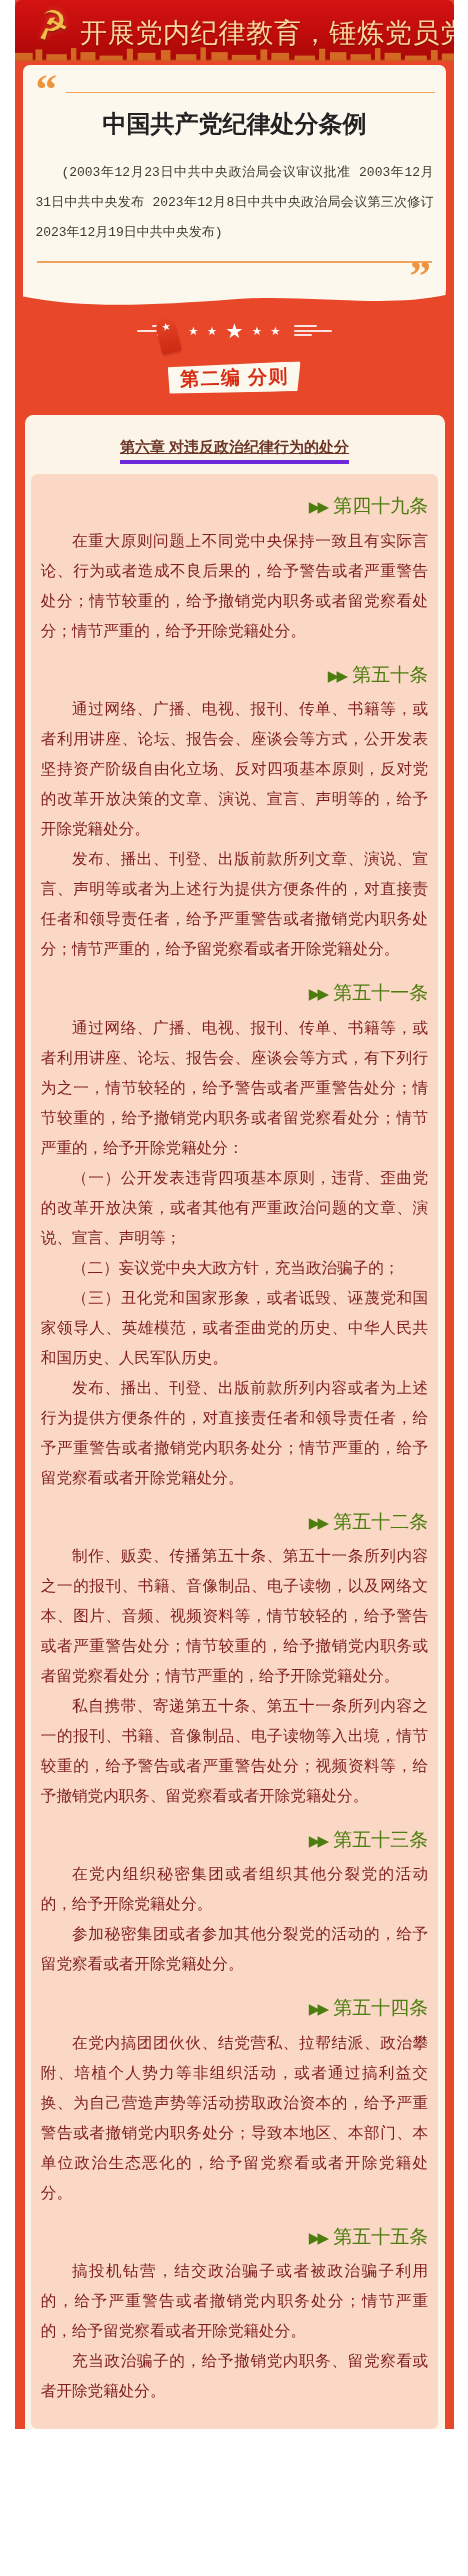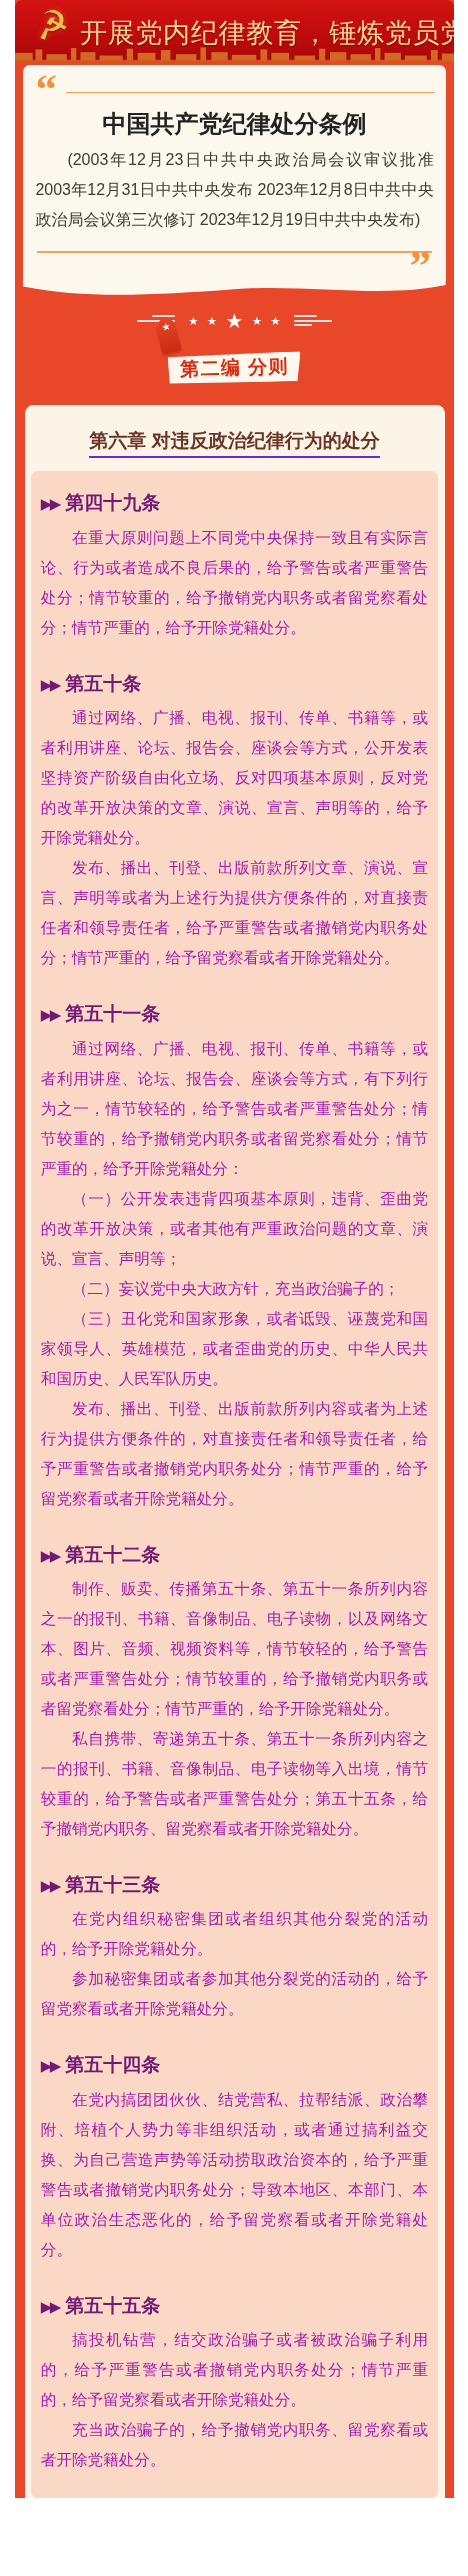--- a/index.html
+++ b/index.html
@@ -17,21 +17,21 @@
   
   .quote-wrap{padding:4.1px 8.2px 0;}
   .quote-card{position:relative;background:#FDF8EE;border-radius:6.8px 6.8px 0 0;padding:9.5px 12.2px 4.1px;}
   .q-open{font-family:"Liberation Serif","DejaVu Serif",serif;font-size:43px;line-height:27px;
     color:#F0933F;font-weight:bold;}
   .q-close{font-family:"Liberation Serif","DejaVu Serif",serif;font-size:43px;line-height:23px;
     color:#F0933F;font-weight:bold;text-align:right;margin-right:2.7px;}
   .q-topline{position:absolute;left:43px;right:11px;top:27px;height:1.4px;background:#EFA35B;}
   .q-botline{height:1.4px;background:#EFA35B;margin:6.8px 1.4px 1.4px;}
   .quote-title{text-align:center;font-size:24px;font-weight:bold;color:#222222;margin-top:6.8px;}
-  .quote-body{font-size:16px;line-height:30px;color:#3F3B33;text-align:justify;text-indent:2em;margin-top:5px;}
+  .quote-body{font-size:13px;line-height:30px;color:#3F3B33;text-align:justify;text-indent:2em;margin-top:18px;font-family:Liberation Mono, monospace;}
   .wave{display:block;width:100%;height:17.7px;}
   
   .divider{display:flex;align-items:center;justify-content:center;margin-top:11px;height:23px;}
   .lines{display:flex;flex-direction:column;gap:2.7px;margin:0 9.5px;}
   .lines i{display:block;height:2px;background:rgba(255,255,255,.85);border-radius:1.4px;}
   .lines .l1{width:23px;}.lines .l2{width:38px;}.lines .l3{width:17.7px;}
   .lines.left{align-items:flex-end;}
   .star-s{color:#ffffff;font-size:11.5px;margin:0 4.1px;}
   .star-b{color:#ffffff;font-size:20.4px;margin:0 4.1px;}
   
@@ -39,28 +39,28 @@
     transform:rotate(-1.5deg);border-radius:2px;box-shadow:0 4.1px 0 rgba(0,0,0,.10);
     clip-path:polygon(0 8%,100% 0,97% 100%,1% 96%);display:flex;align-items:center;justify-content:center;}
   .badge-label{font-size:19px;font-weight:bold;color:#D52C12;letter-spacing:1.4px;}
   .ribbon{position:absolute;left:143px;top:318px;width:20.4px;height:35px;
     background:linear-gradient(180deg,#E74427,#CB2B10);border-radius:10.2px 10.2px 3.4px 3.4px;
     transform:rotate(-14deg);z-index:3;box-shadow:0 2px 1.4px rgba(0,0,0,.15);}
   .ribbon .rstar{position:absolute;top:2.7px;left:0;right:0;text-align:center;color:#ffffff;font-size:10.2px;}
   
   .main-card{margin:22px 9.5px 0;background:#FCF5E7;border-radius:8.2px 8.2px 0 0;padding:23px 6.8px 0;}
   .chapter-title{text-align:center;margin-bottom:17.7px;}
-  .chapter-title span{font-size:19px;font-weight:bold;color:#6A3526;border-bottom:2px solid #6d28d9;
-    padding-bottom:5.4px;}
+  .chapter-title span{font-size:15px;font-weight:bold;color:#6A3526;border-bottom:4px solid #6d28d9;
+    padding-bottom:5.4px;text-decoration:underline;}
   .articles{background:#FAD8C5;border-radius:6.8px;padding:19px 9.5px 23px;}
-  .article{margin-top:28px;}
+  .article{margin-top:16px;}
   .article:first-child{margin-top:0;}
-  .art-head{font-size:19px;font-weight:bold;color:#701a75;line-height:26px;margin-bottom:5.4px;}
+  .art-head{font-size:19px;font-weight:normal;color:#4d7c0f;line-height:26px;margin-bottom:5.4px;text-align:right;}
   .art-head .tri{font-size:15px;letter-spacing:-2.7px;margin-right:6.8px;}
-  .art-p{font-size:15.6px;line-height:30px;color:#a21caf;text-align:justify;text-indent:2em;margin:0;}
+  .art-p{font-size:15.6px;line-height:30px;color:#7f1d1d;text-align:justify;text-indent:2em;margin:0;}
 </style>
 </head>
 <body>
 
 <div class="page">
   <div class="column">
 
     <div class="banner">
       <span class="banner-emblem">☭</span>
       <div class="banner-title">开展党内纪律教育，锤炼党员党性修养</div>
@@ -163,21 +163,21 @@
             <p class="art-p">（二）妄议党中央大政方针，充当政治骗子的；</p>
             <p class="art-p">（三）丑化党和国家形象，或者诋毁、诬蔑党和国家领导人、英雄模范，或者歪曲党的历史、中华人民共和国历史、人民军队历史。</p>
             <p class="art-p">发布、播出、刊登、出版前款所列内容或者为上述行为提供方便条件的，对直接责任者和领导责任者，给予严重警告或者撤销党内职务处分；情节严重的，给予留党察看或者开除党籍处分。</p>
           </div>
 
   <div class="article">
     <div class="art-head">
       <span class="tri">▶▶</span><span class="num">第五十二条</span>
     </div>
   <p class="art-p">制作、贩卖、传播第五十条、第五十一条所列内容之一的报刊、书籍、音像制品、电子读物，以及网络文本、图片、音频、视频资料等，情节较轻的，给予警告或者严重警告处分；情节较重的，给予撤销党内职务或者留党察看处分；情节严重的，给予开除党籍处分。</p>
-            <p class="art-p">私自携带、寄递第五十条、第五十一条所列内容之一的报刊、书籍、音像制品、电子读物等入出境，情节较重的，给予警告或者严重警告处分；第五十五条，给予撤销党内职务、留党察看或者开除党籍处分。</p>
+            <p class="art-p">私自携带、寄递第五十条、第五十一条所列内容之一的报刊、书籍、音像制品、电子读物等入出境，情节较重的，给予警告或者严重警告处分；视频资料等，给予撤销党内职务、留党察看或者开除党籍处分。</p>
           </div>
 
   <div class="article">
     <div class="art-head">
       <span class="tri">▶▶</span><span class="num">第五十三条</span>
     </div>
   <p class="art-p">在党内组织秘密集团或者组织其他分裂党的活动的，给予开除党籍处分。</p>
             <p class="art-p">参加秘密集团或者参加其他分裂党的活动的，给予留党察看或者开除党籍处分。</p>
           </div>
 

